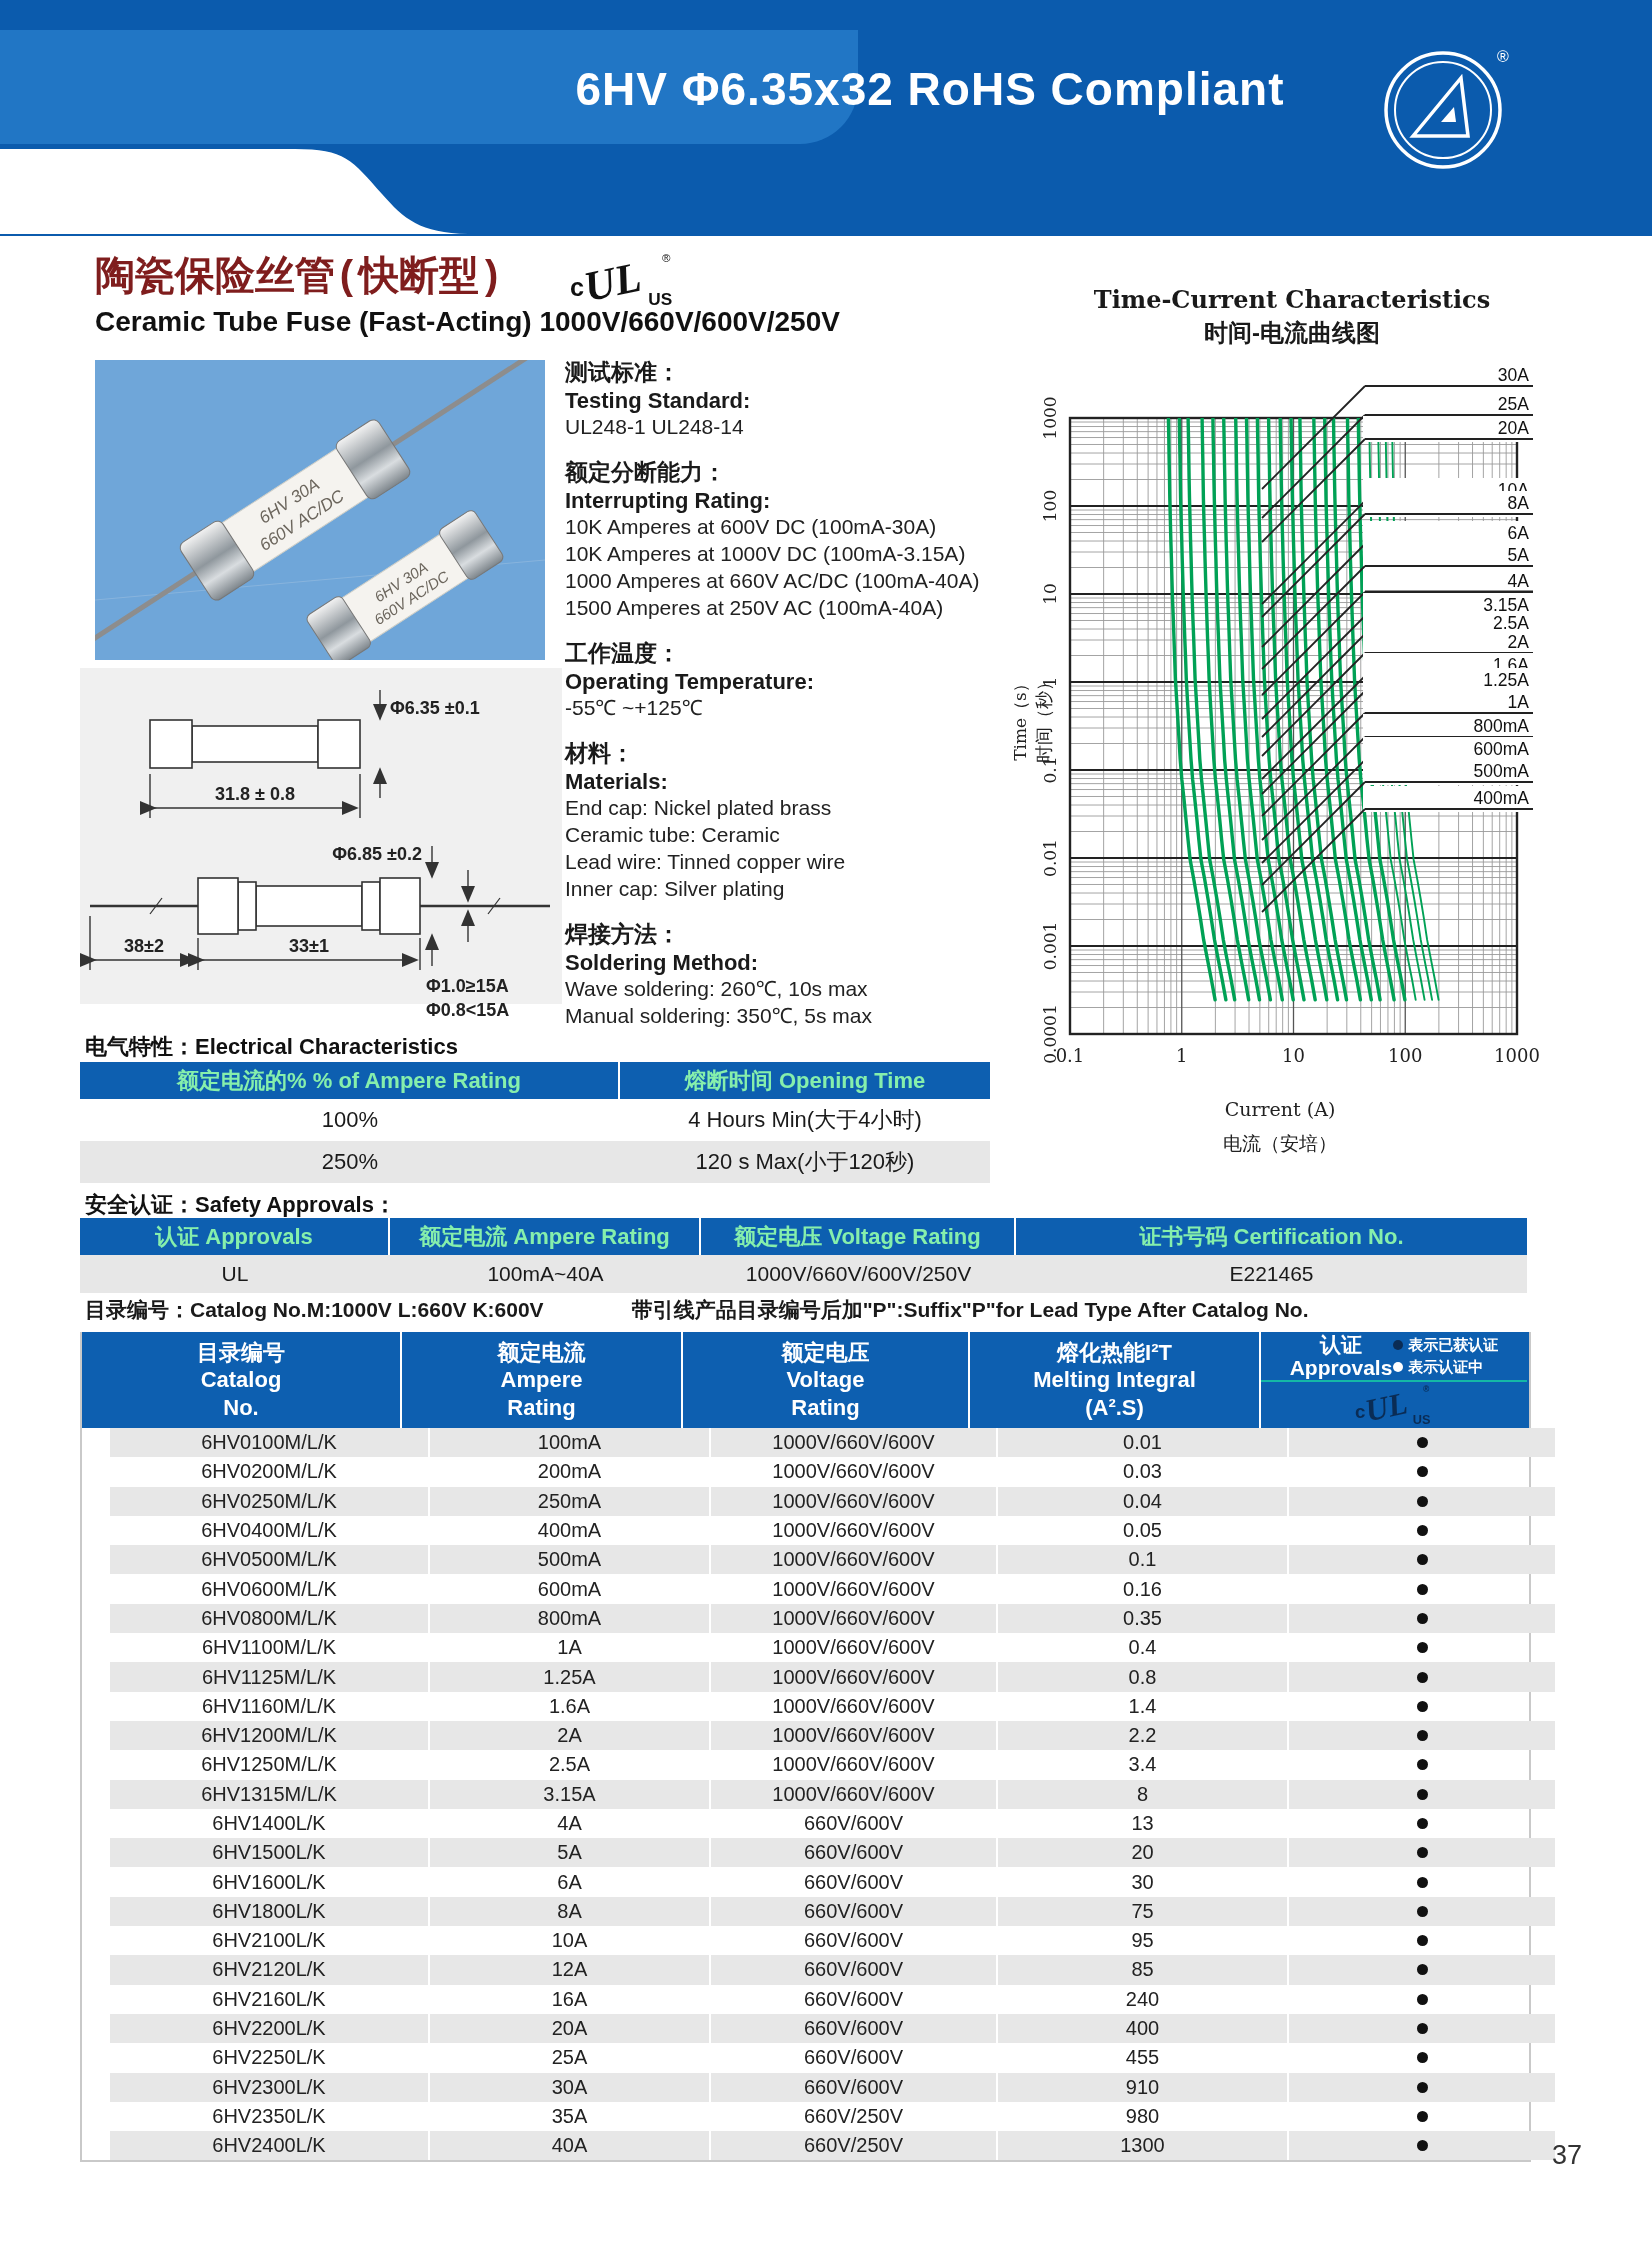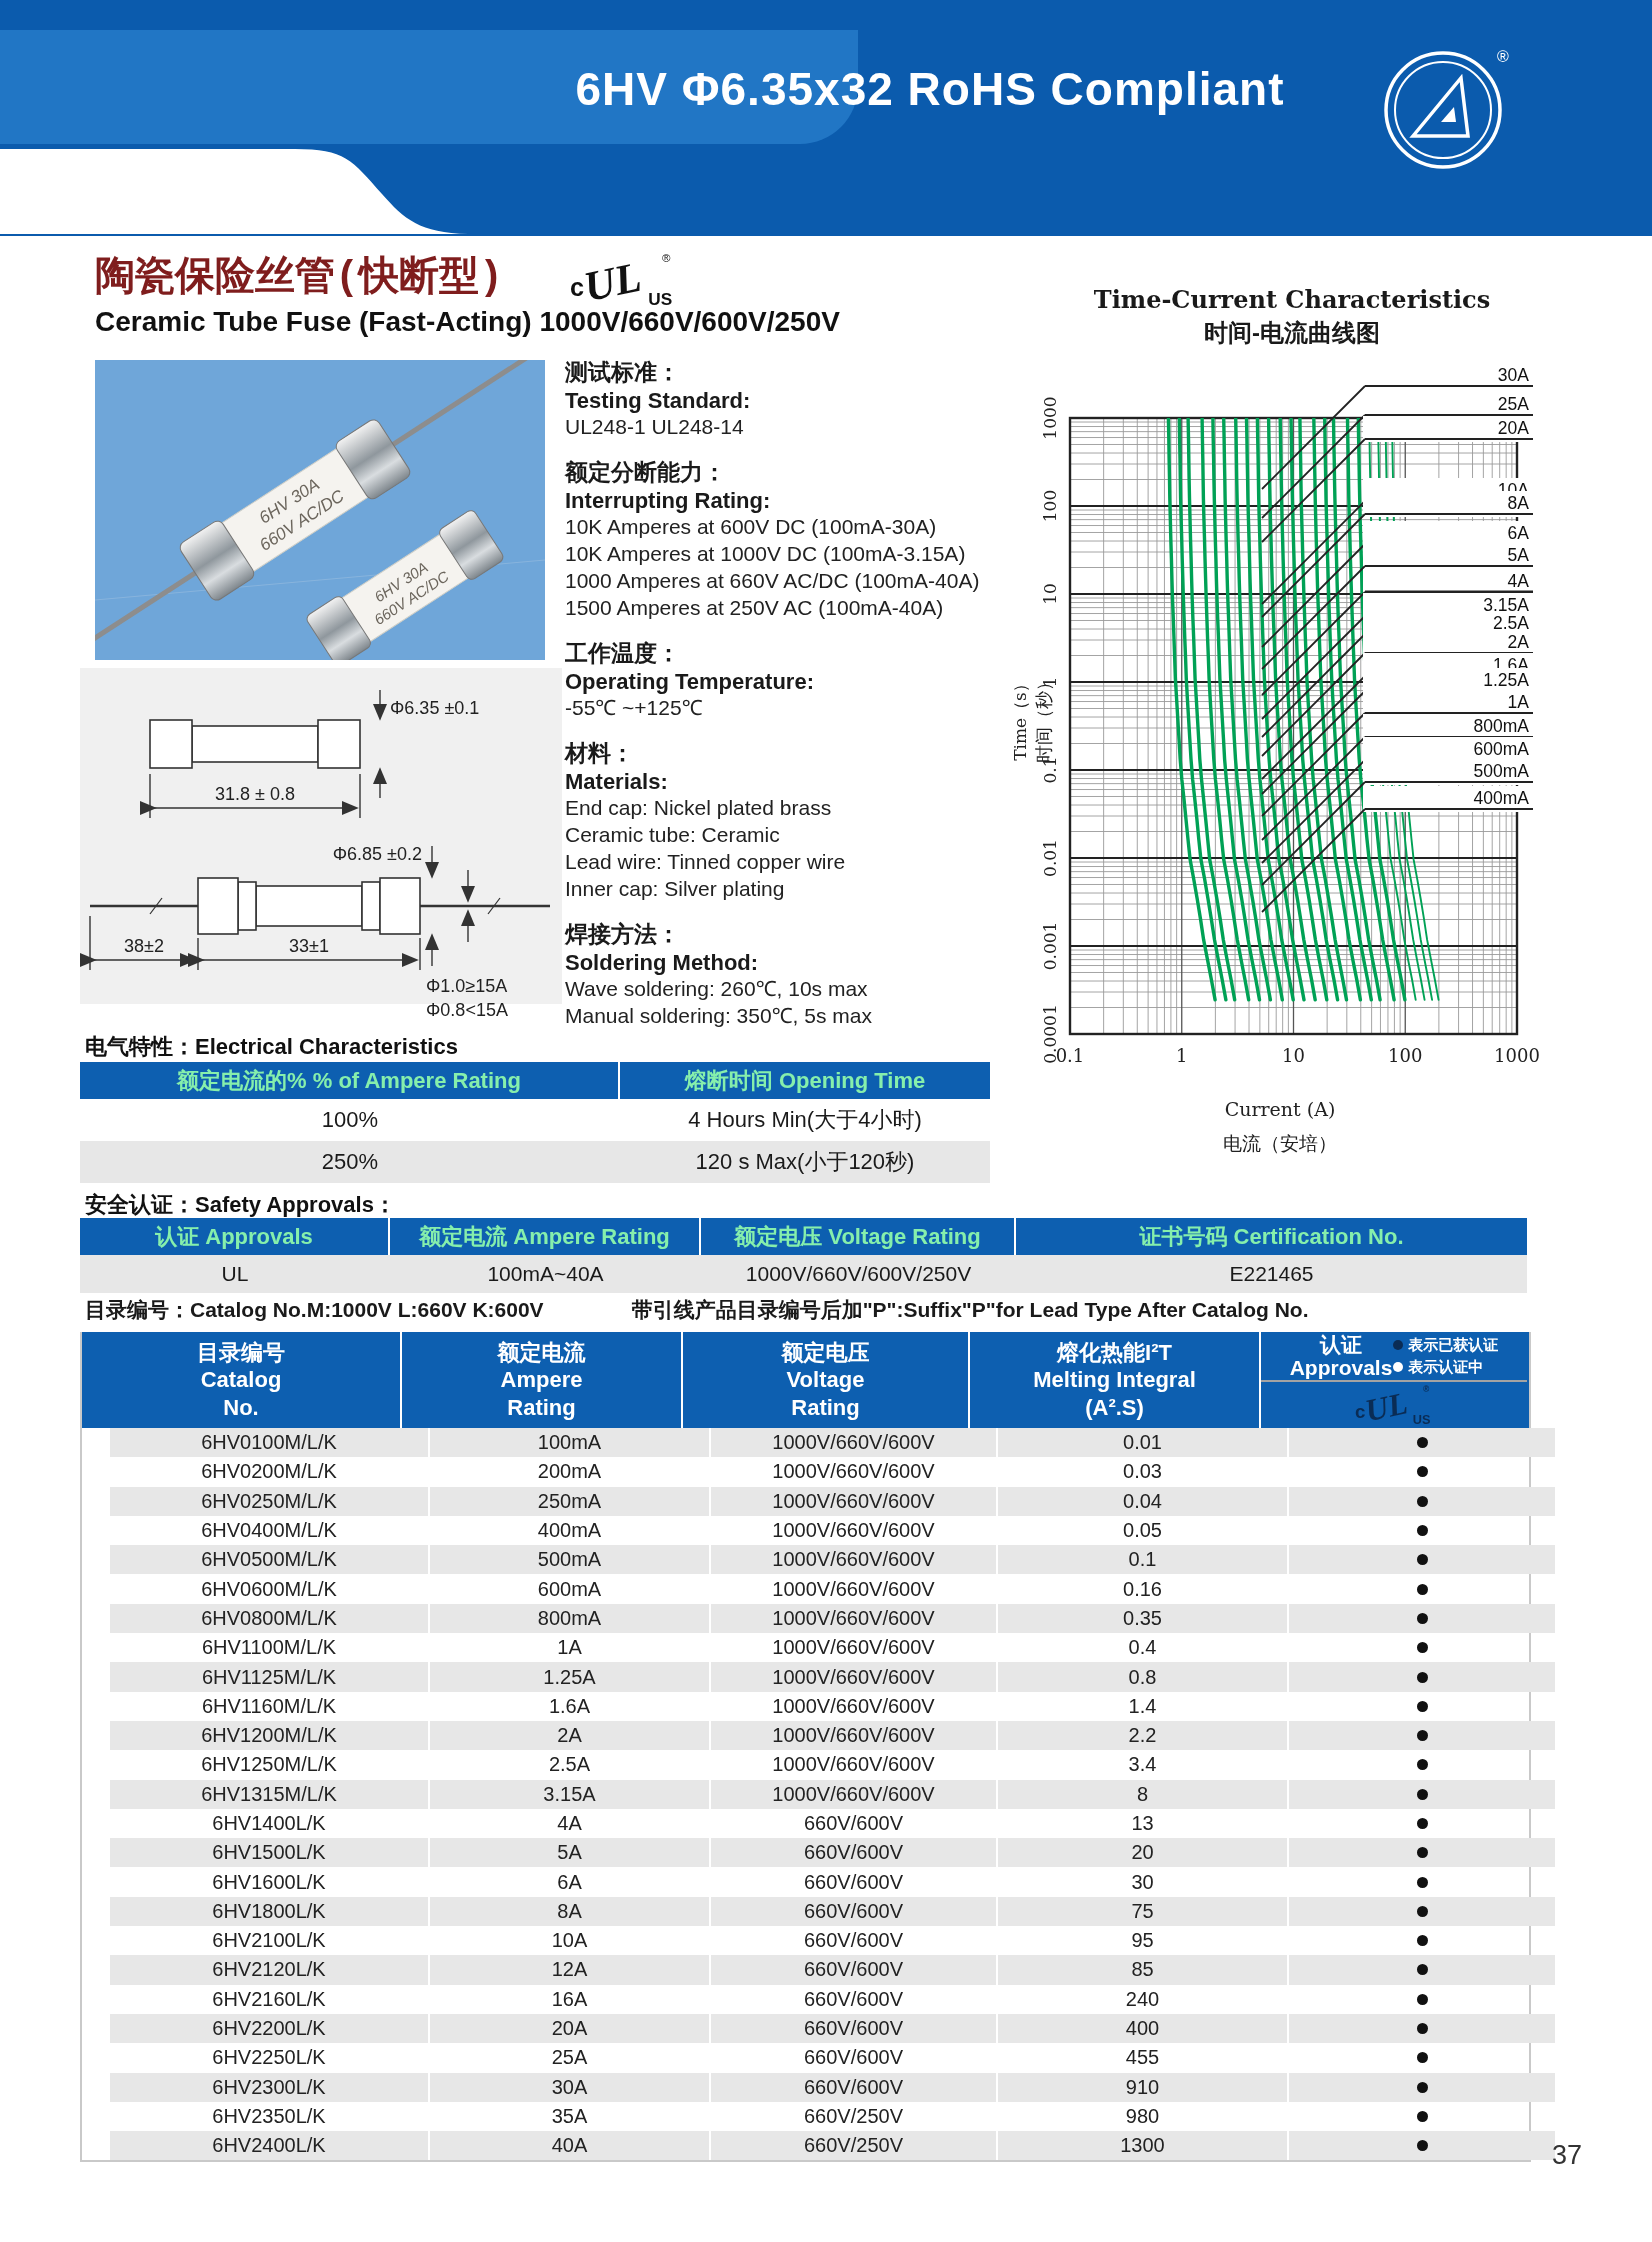--- a/index.html
+++ b/index.html
@@ -19,21 +19,21 @@
   .title-en{left:95px;top:306px;font-size:28px;font-weight:bold;color:#111;}
   
   .photo{left:95px;top:360px;width:450px;height:300px;background:#6fa6d9;}
   
   .specs{left:565px;top:358px;width:440px;}
   .spec-block{margin-bottom:17px;}
   .spec-zh{font-size:23px;font-weight:bold;line-height:1.25;}
   .spec-en{font-size:22px;font-weight:bold;line-height:1.25;}
   .spec-line{font-size:21px;line-height:1.28;color:#222;}
   
-  .drawing{left:80px;top:668px;width:482px;height:336px;background:#f0f0f0;}
+  .drawing{left:80px;top:668px;width:482px;height:336px;background:#f0f0f0;font-weight:bold;}
   
   .chart{left:992px;top:285px;width:660px;height:880px;}
   .chart-title1{left:60px;top:0;width:480px;text-align:center;font-family:"DejaVu Serif",serif;
        font-size:24px;font-weight:bold;}
   .chart-title2{left:60px;top:32px;width:480px;text-align:center;font-size:24px;font-weight:bold;}
   
   .sec-label{font-size:22px;font-weight:bold;color:#111;}
   
   .tbl-head{background:#0d5fb0;color:#86efac;font-weight:bold;font-size:22px;}
   .cell{display:flex;align-items:center;justify-content:center;text-align:center;}
@@ -50,21 +50,21 @@
   .cat-head{display:grid;grid-template-columns:320px 281px 287px 291px 266px;height:96px;
        background:#0d5fb0;color:#fff;}
   .cat-head .cell{flex-direction:column;line-height:1.25;font-size:22px;font-weight:bold;}
   .cat-rows{display:grid;grid-auto-rows:29.3px;}
   .cat-row{display:grid;grid-template-columns:320px 281px 287px 291px 266px;font-size:20px;color:#222;margin-left:28px;}
   .cat-row .cell{border-right:2px solid #fff;}
   .cat-row .cell:last-child{border-right:none;}
   .dot{width:11px;height:11px;border-radius:50%;background:#111;display:inline-block;}
   .app-col{display:flex;flex-direction:column;height:96px;}
   .app-top{display:flex;align-items:center;justify-content:center;gap:1px;height:52px;
-       border-bottom:2px solid #a3a3a3;}
+       border-bottom:2px solid #14b8a6;}
   .app-name{font-size:21px;font-weight:bold;line-height:1.1;text-align:center;}
   .legend{font-size:15px;font-weight:bold;line-height:1.5;}
   .legend .row{display:flex;align-items:center;gap:5px;text-align:right;}
   .bullet{width:10px;height:10px;border-radius:50%;display:inline-block;}
   .bullet.dark{background:#0a2c55;}
   .bullet.white{background:#fff;}
   .page-no{left:1552px;top:2140px;font-size:27px;color:#333;}
 </style>
 </head>
 <body>

